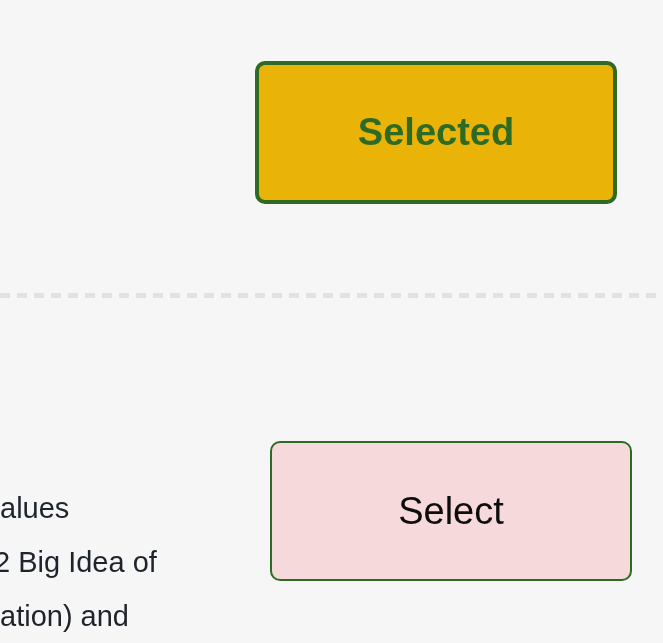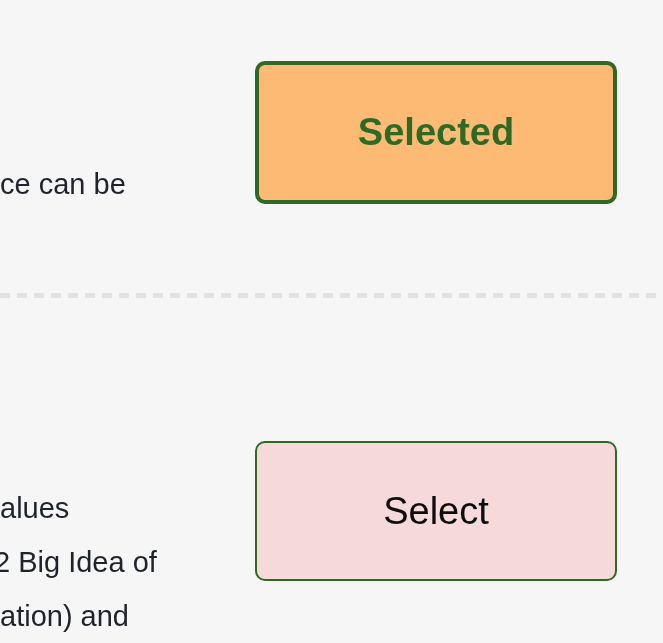--- a/index.html
+++ b/index.html
@@ -35,55 +35,55 @@
     display: flex;
     align-items: center;
     justify-content: center;
     border-radius: 10px;
     font-family: "Liberation Sans", sans-serif;
     cursor: pointer;
   }
   .btn-selected {
     top: 61px;
     height: 143px;
-    background: #fdba74;
+    background: #eab308;
     border: 4px solid #2e6a23;
     color: #2e6a23;
     font-size: 38px;
     font-weight: bold;
   }
   .btn-select {
     top: 441px;
     height: 140px;
     background: #f6d9da;
     border: 2px solid #2e6a23;
     color: #0d0d0d;
     font-size: 38px;
     font-weight: normal;
+    margin-left: 15px;
   }
   .divider {
     position: absolute;
     top: 293px;
     left: 0;
     width: 663px;
     height: 5px;
     background: repeating-linear-gradient(
       90deg,
       #dfe3e8 0px, #dfe3e8 10px,
       transparent 10px, transparent 17px
     );
   }
 </style>
 </head>
 <body>
 
 <div class="page">
 
   <div class="row-text text-row1">
-    <span>ce can be</span>
   </div>
   <button class="choice-btn btn-selected">Selected</button>
 
   <div class="divider"></div>
 
   <div class="row-text text-row2">
     <span>alues</span>
     <span class="cut-left">2 Big Idea of</span>
     <span>ation) and</span>
   </div>

